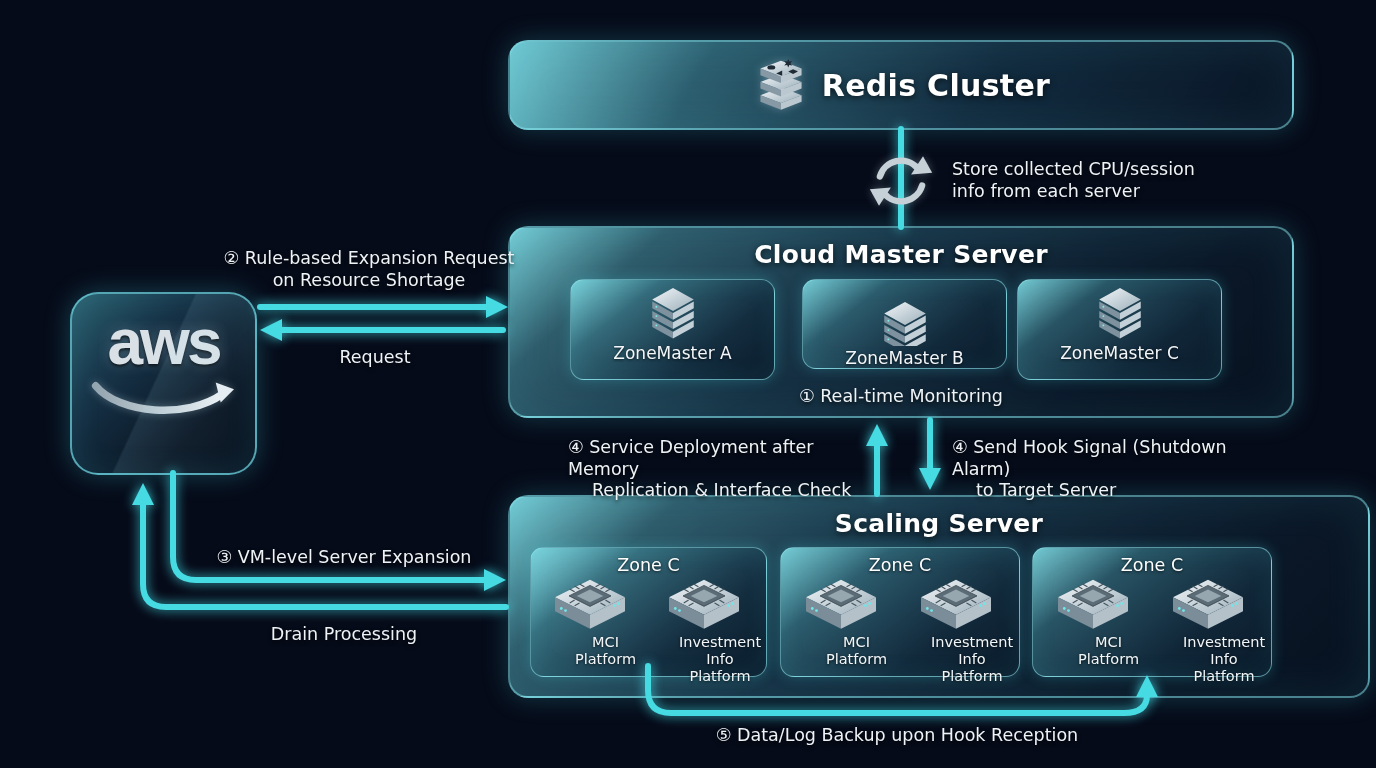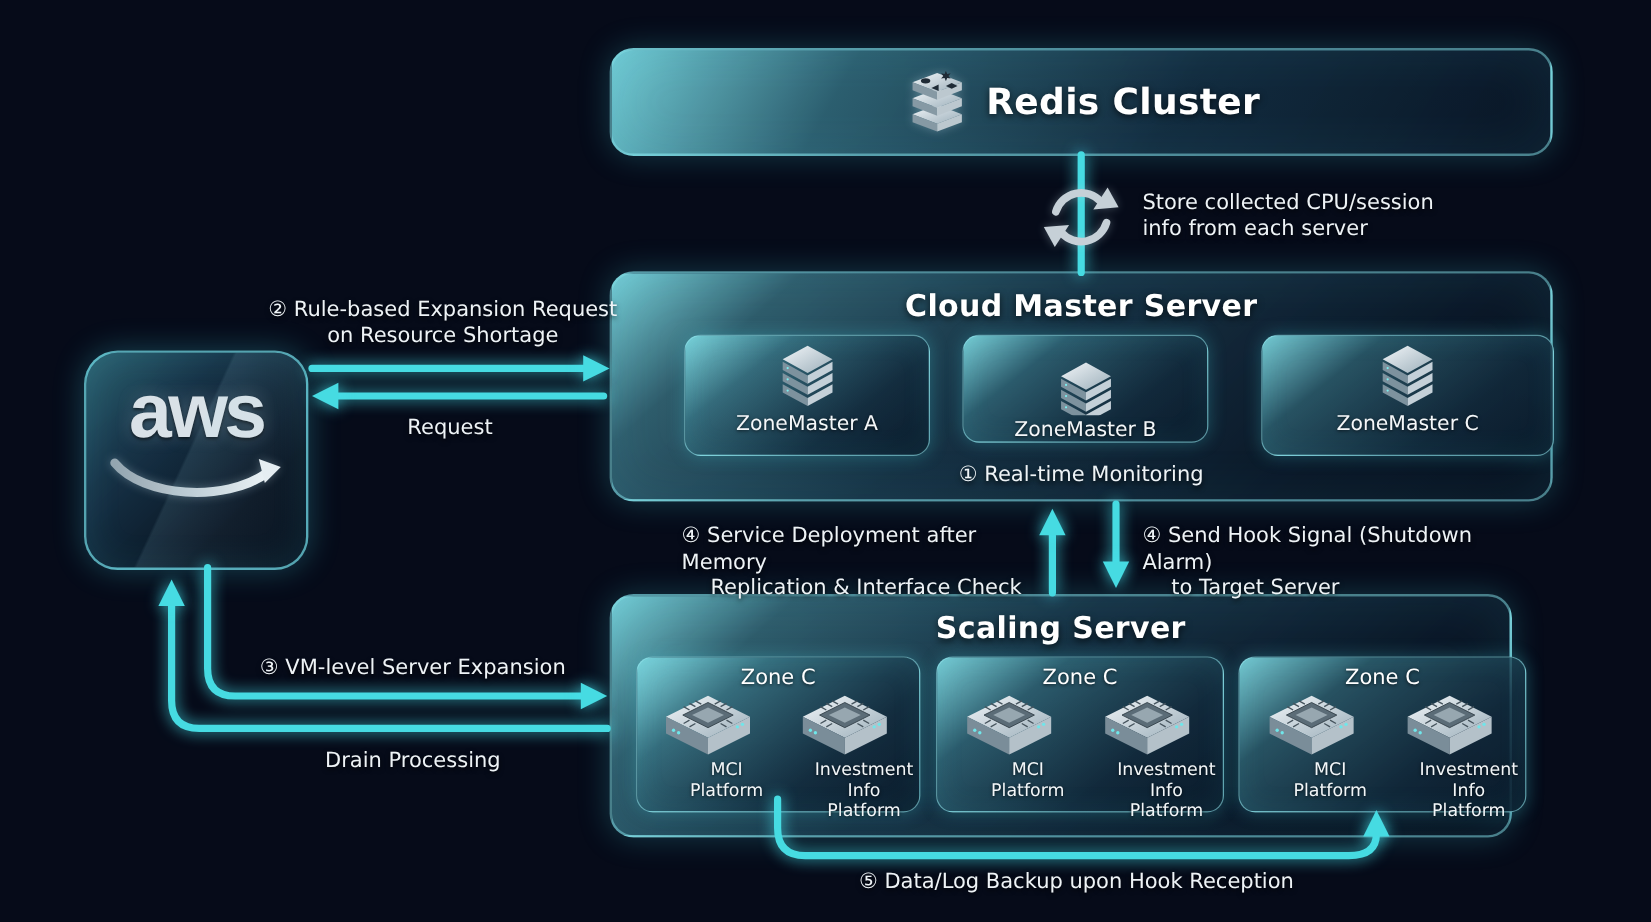--- a/index.html
+++ b/index.html
@@ -184,39 +184,39 @@
     <span class="zm-label">ZoneMaster A</span>
   </div>
 
   <div class="card vflex" style="left:292px;top:51px;width:205px;height:90px;padding-top:21px;justify-content:flex-end;">
     <svg width="52" height="54">
       <use href="#server-stack" width="52" height="54"></use>
     </svg>
     <span class="zm-label">ZoneMaster B</span>
   </div>
 
-  <div class="card vflex" style="left:541px;top:51px;width:244px;height:101px;padding-top:7px;">
+  <div class="card vflex" style="left:507px;top:51px;width:205px;height:101px;padding-top:7px;">
     <svg width="52" height="54">
       <use href="#server-stack" width="52" height="54"></use>
     </svg>
     <span class="zm-label">ZoneMaster C</span>
   </div>
 
   <div class="edge-label center" style="position:absolute;left:0;top:158px;width:100%;">① Real-time Monitoring</div>
 </div>
 
 <div id="aws-panel">
   <span class="aws-text">aws</span>
   <svg class="aws-swoosh metal-glow" width="150" height="40" viewBox="0 0 180 46">
     <path d="M8,6 C36,40 118,46 160,16" stroke="url(#gSwoosh)" stroke-width="9" fill="none" stroke-linecap="round"></path>
     <polygon points="152,2 174,10 158,26" fill="#e8eef2"></polygon>
   </svg>
 </div>
 
-<div class="panel" id="scaling-panel" style="left:508px;top:495px;width:752px;height:203px;">
+<div class="panel" id="scaling-panel" style="left:508px;top:495px;width:862px;height:203px;">
   <div class="panel-title" style="position:absolute;top:12px;font-size:25px;">Scaling Server</div>
 
   <div class="card" style="left:20px;top:50px;width:237px;height:130px;">
     <div class="zone-title">Zone C</div>
     <div class="hflex" style="align-items:flex-start;justify-content:space-evenly;margin-top:2px;">
       <div class="vflex" style="width:105px;">
         <svg width="84" height="56">
             <use href="#chip-node" width="84" height="56"></use>
           </svg>
         <span class="plat-label">MCI Platform</span>

